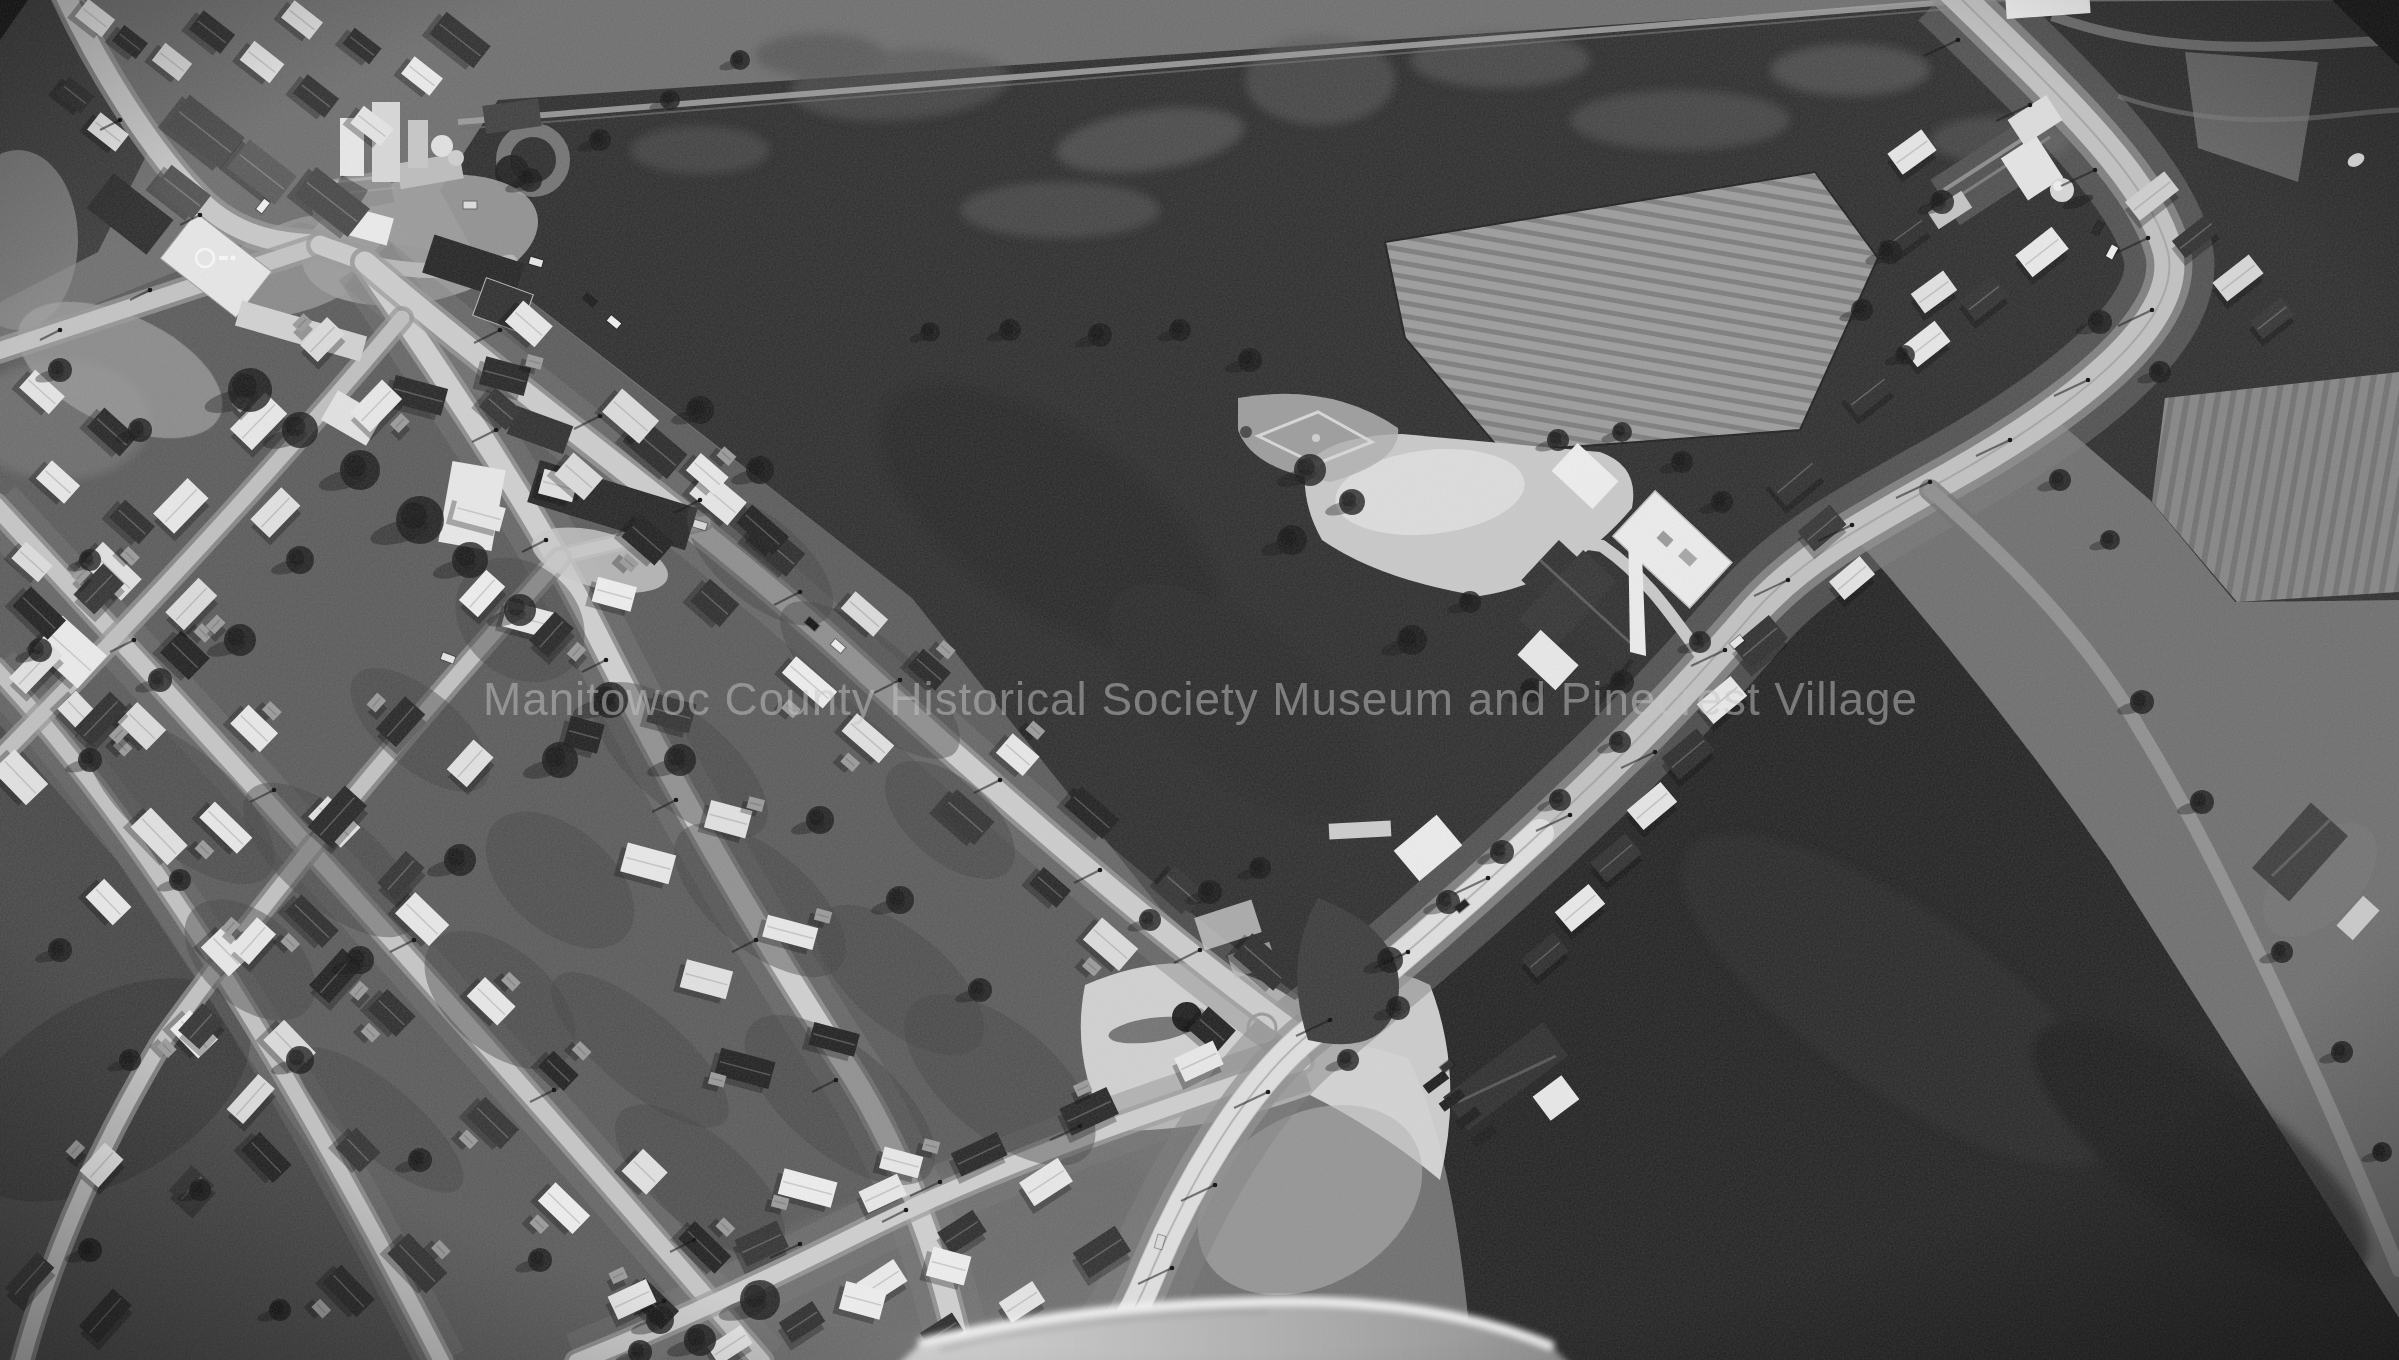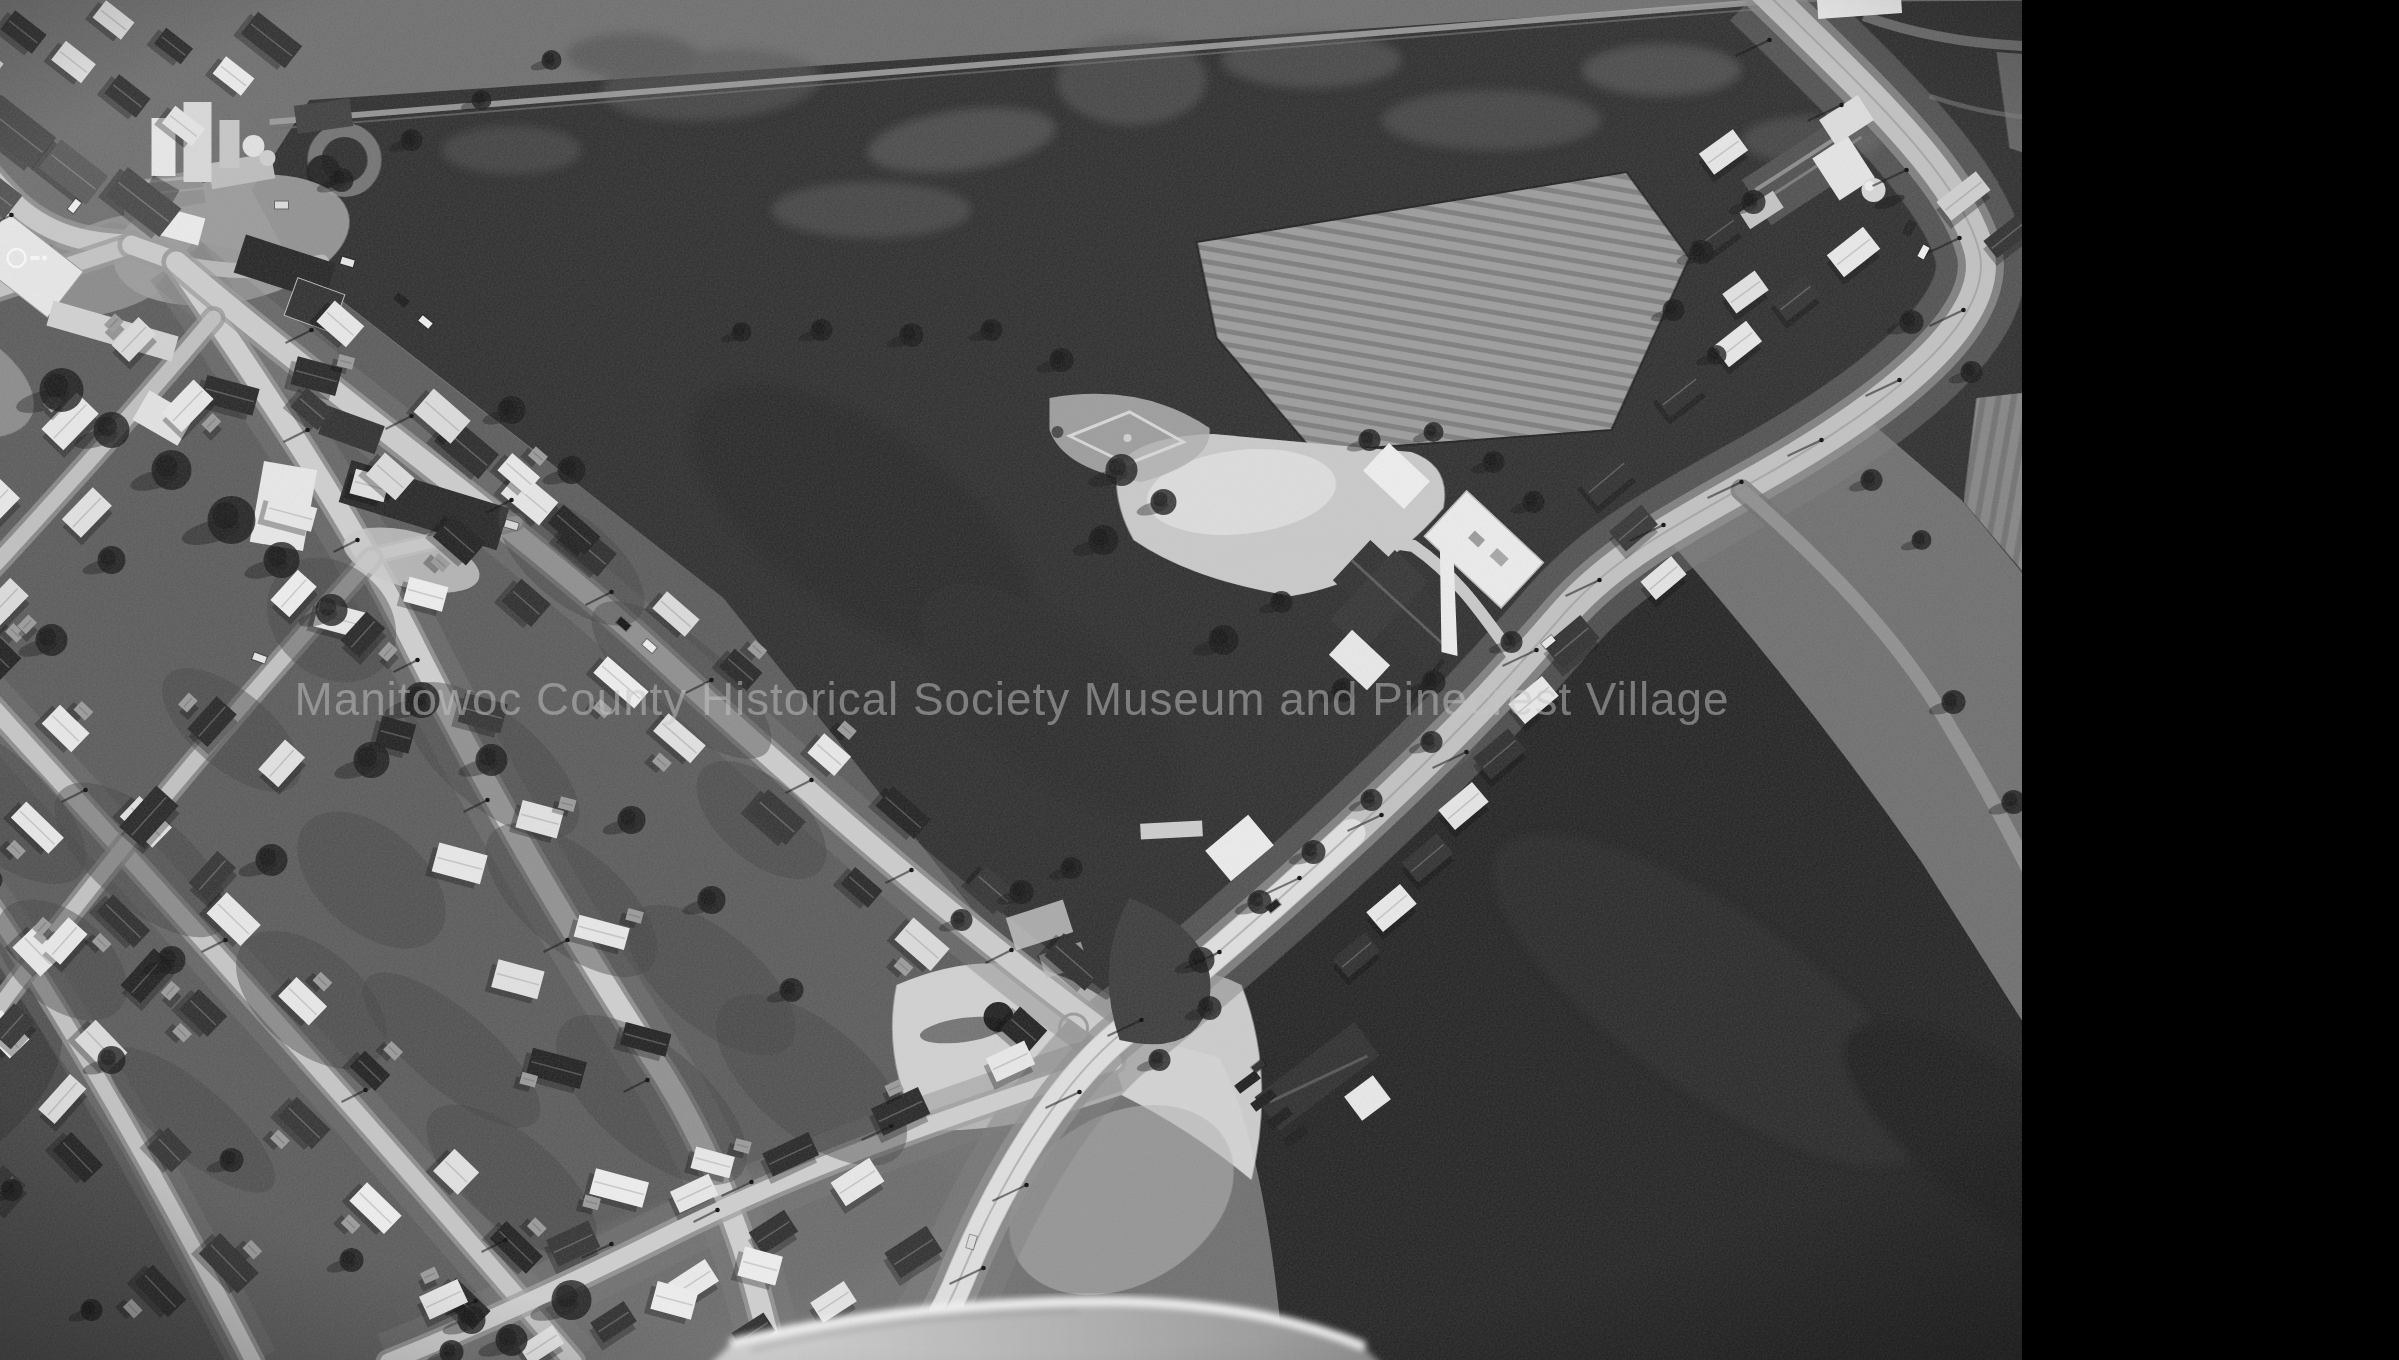--- a/index.html
+++ b/index.html
@@ -1,16 +1,16 @@
 <!DOCTYPE html>
 <html><head>
 <meta charset="utf-8">
 <style>
   html,body{margin:0;padding:0;background:#000;}
-  .photo{position:relative;width:2022px;height:1360px;overflow:hidden;background:#6f6f6f;}
+  .photo{position:relative;width:2399px;height:1360px;overflow:hidden;background:#6f6f6f;}
   .photo svg{position:absolute;left:0;top:0;width:100%;height:100%;display:block;}
   text.watermark{
     font-family:"Liberation Sans", sans-serif;
     font-weight:400;
     fill-opacity:0.5;
     letter-spacing:1px;
   }
 </style>
 </head>
 <body>

